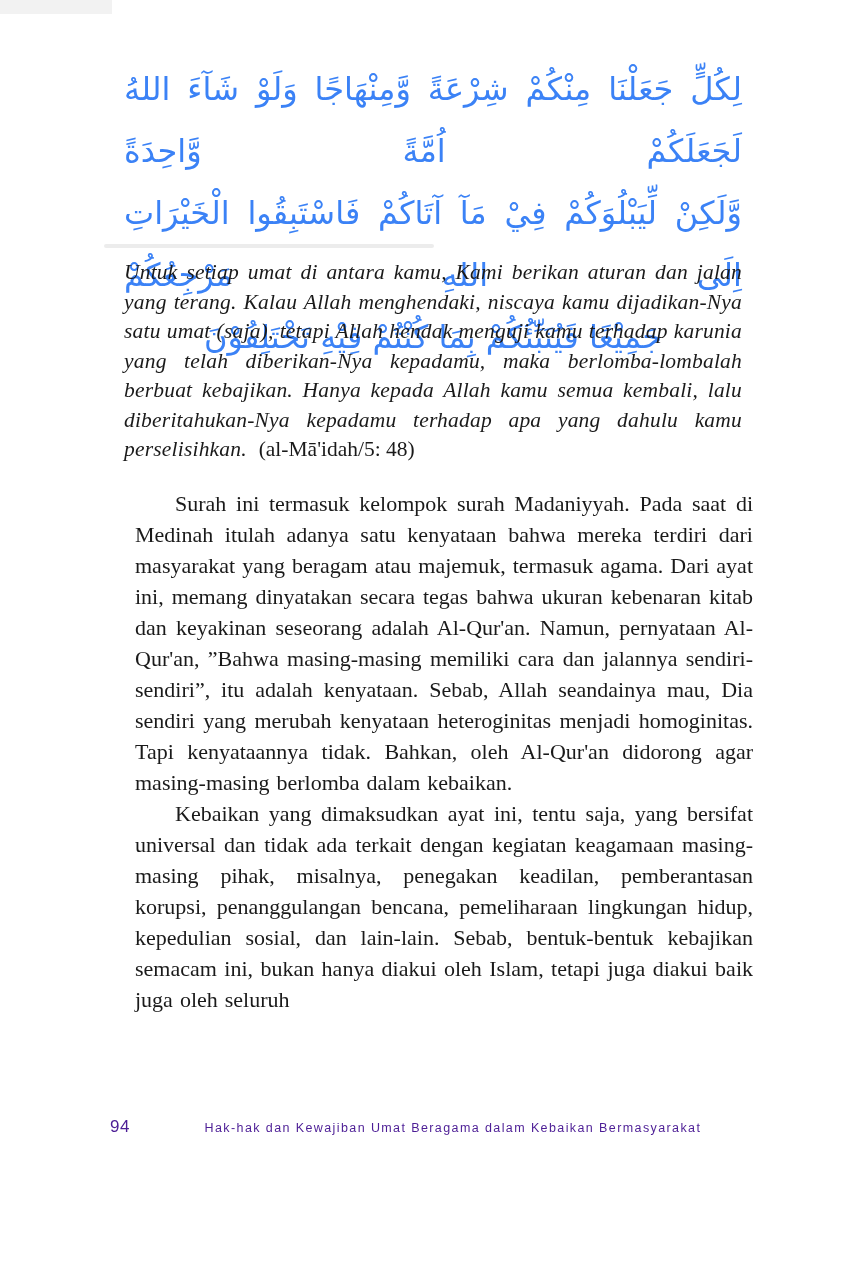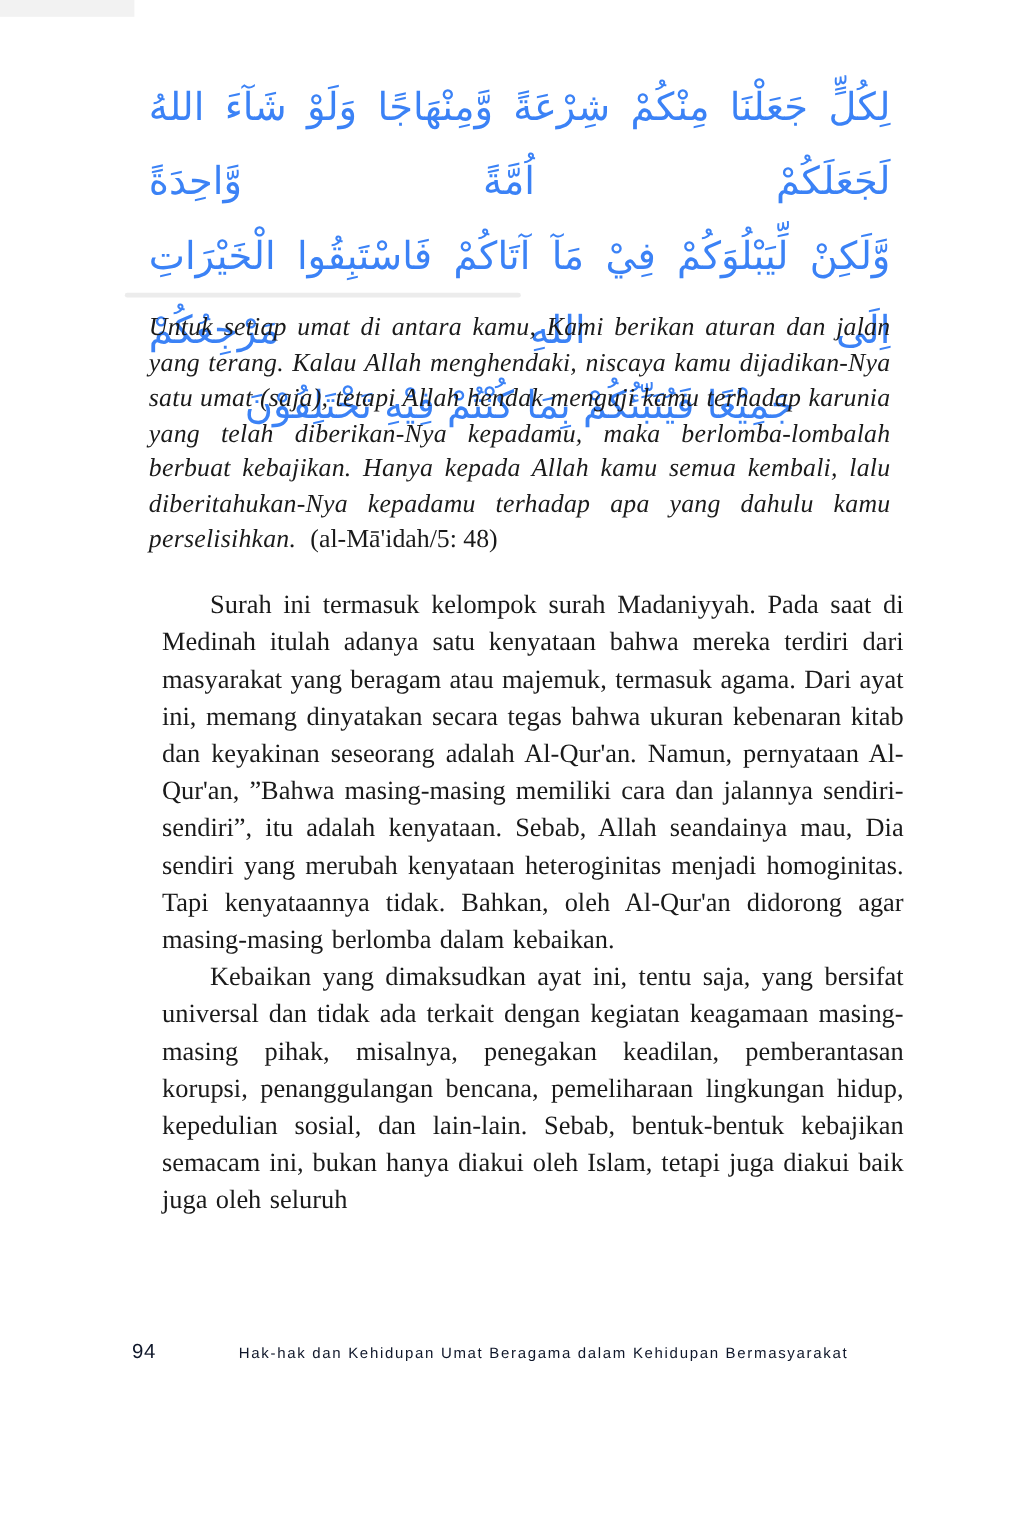--- a/index.html
+++ b/index.html
@@ -93,21 +93,21 @@
   }
   
   .footer {
     position: absolute;
     top: 1117px;
     left: 110px;
     width: 636px;
     display: flex;
     align-items: baseline;
     font-family: "Liberation Sans", sans-serif;
-    color: #0f172a;
+    color: #4c1d95;
   }
   .page-number {
     font-size: 17px;
     letter-spacing: 0.5px;
     flex: 0 0 auto;
   }
   .running-title {
     flex: 1 1 auto;
     text-align: center;
     font-size: 12.5px;
@@ -136,16 +136,16 @@
     <span class="t-cite">(al-Mā'idah/5: 48)</span>
   </p>
 
   <div class="body-text">
     <p class="para">Surah ini termasuk kelompok surah Madaniyyah. Pada saat di Medinah itulah adanya satu kenyataan bahwa mereka terdiri dari masyarakat yang beragam atau majemuk, termasuk agama. Dari ayat ini, memang dinyatakan secara tegas bahwa ukuran kebenaran kitab dan keyakinan seseorang adalah Al-Qur'an. Namun, pernyataan Al-Qur'an, ”Bahwa masing-masing memiliki cara dan jalannya sendiri-sendiri”, itu adalah kenyataan. Sebab, Allah seandainya mau, Dia sendiri yang merubah kenyataan heteroginitas menjadi homoginitas. Tapi kenyataannya tidak. Bahkan, oleh Al-Qur'an didorong agar masing-masing berlomba dalam kebaikan.</p>
     <p class="para">Kebaikan yang dimaksudkan ayat ini, tentu saja, yang bersifat universal dan tidak ada terkait dengan kegiatan keagamaan masing-masing pihak, misalnya, penegakan keadilan, pemberantasan korupsi, penanggulangan bencana, pemeliharaan lingkungan hidup, kepedulian sosial, dan lain-lain. Sebab, bentuk-bentuk kebajikan semacam ini, bukan hanya diakui oleh Islam, tetapi juga diakui baik juga oleh seluruh</p>
   </div>
 
   <div class="footer">
     <span class="page-number">94</span>
-    <span class="running-title">Hak-hak dan Kehidupan Umat Beragama dalam Kehidupan Bermasyarakat</span>
+    <span class="running-title">Hak-hak dan Kewajiban Umat Beragama dalam Kebaikan Bermasyarakat</span>
   </div>
 
 </div>
 
 </body></html>

